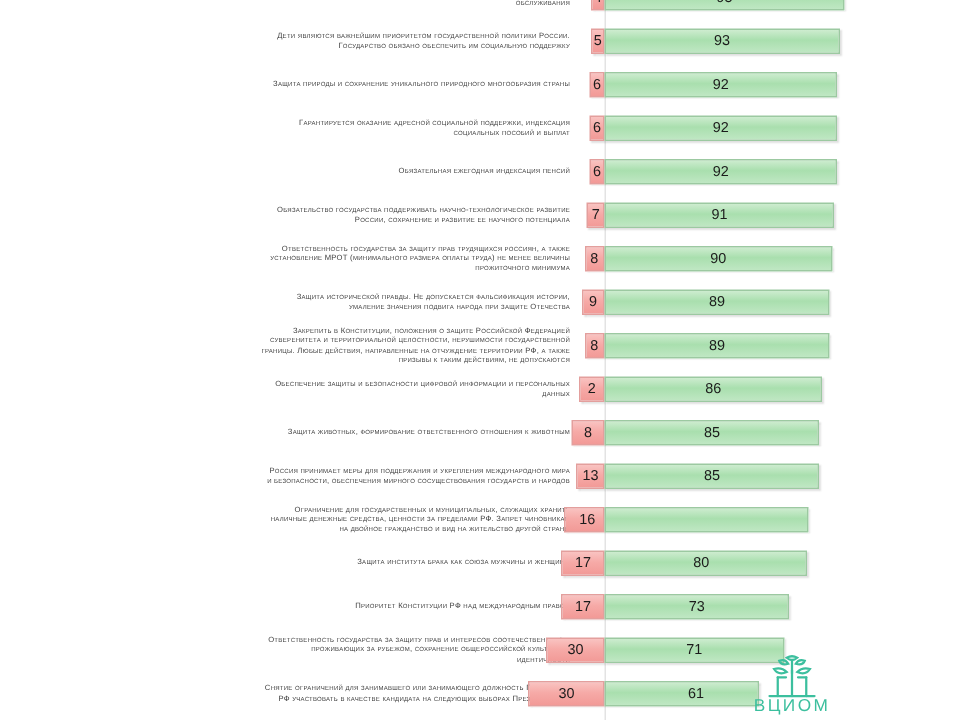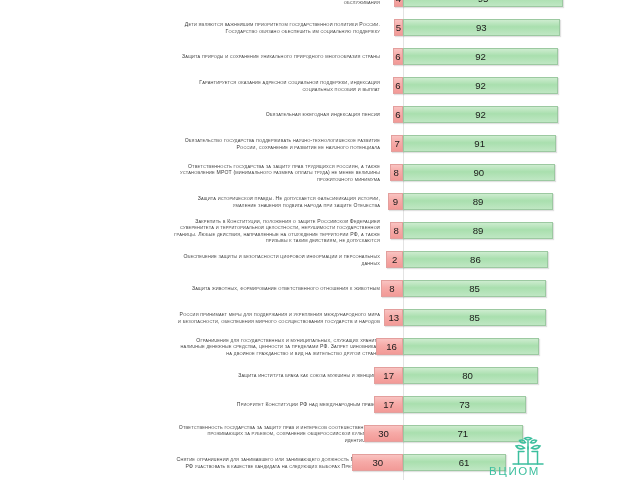--- a/index.html
+++ b/index.html
@@ -98,20 +98,21 @@
     left: 17px;
     top: 0px;
     width: 44px;
     height: 31px;
   }
   #logo .wordmark {
     position: absolute;
     left: 0;
     top: 29px;
     width: 78px;
+    text-align: center;
     font-size: 11.5px;
     letter-spacing: 1.6px;
     color: #3cbf9e;
     font-family: "Liberation Sans", sans-serif;
   }
 </style>
 </head>
 <body>
 
 <div id="chart-root">

